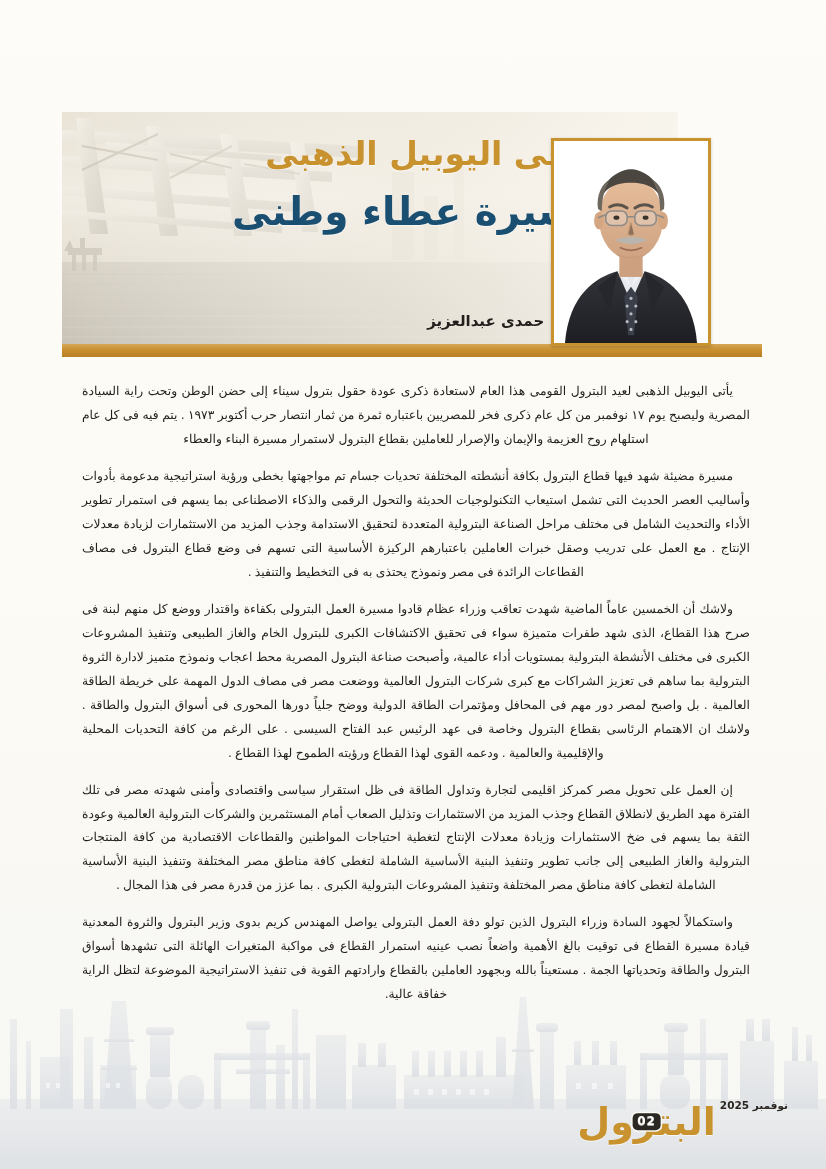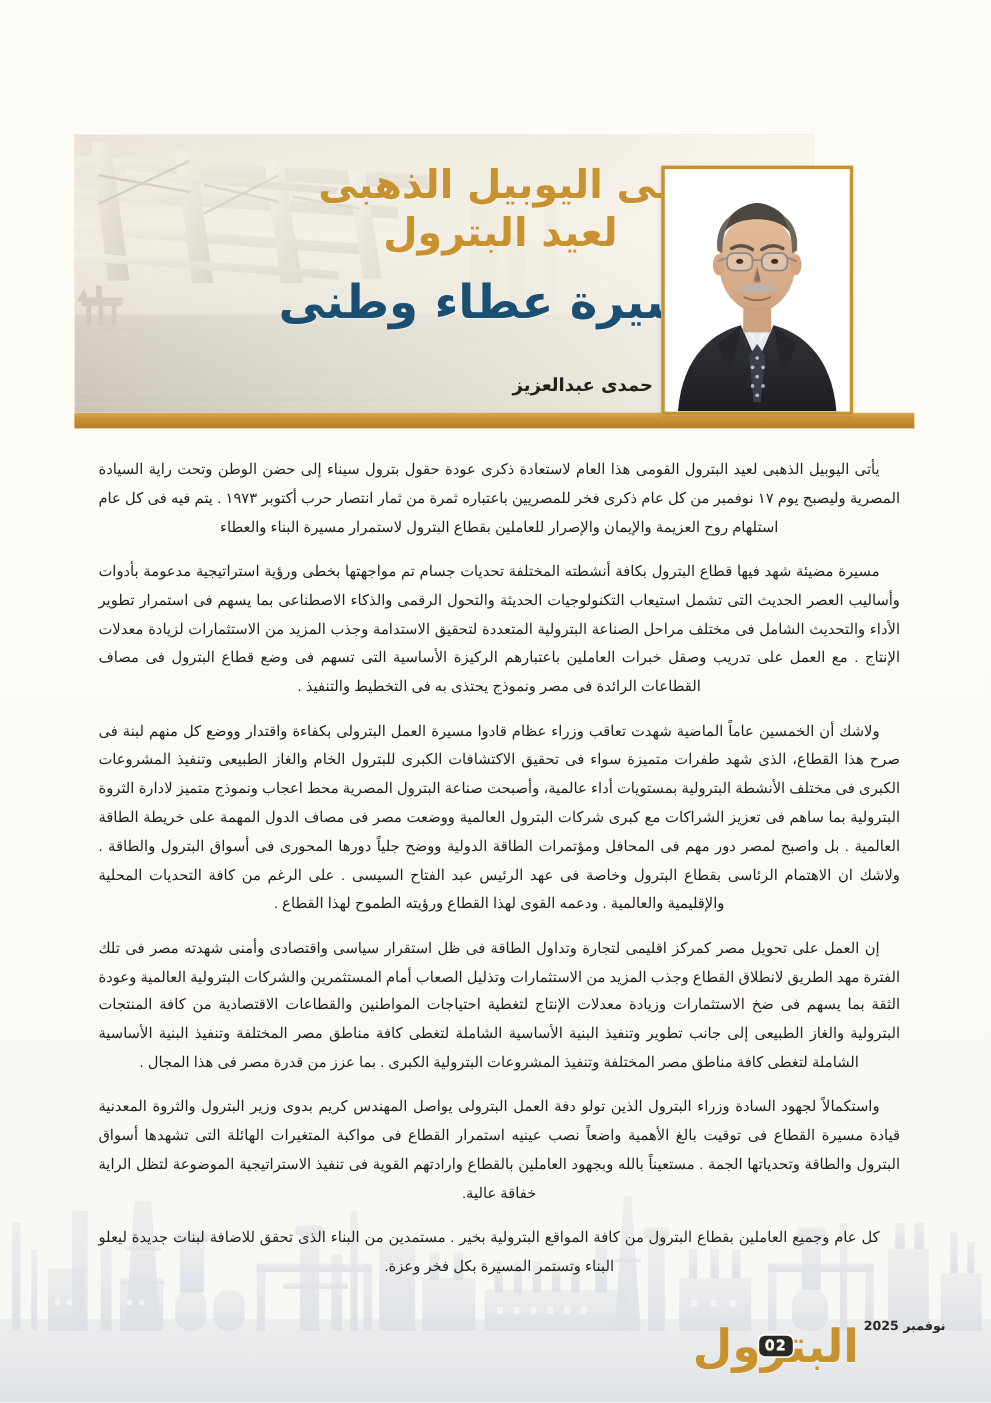--- a/index.html
+++ b/index.html
@@ -364,21 +364,20 @@
         </g>
 
         <rect x="0" y="0" width="616" height="232" fill="url(#whiteFade)"></rect>
       </svg>
     </div>
 
     <div class="banner-bar"></div>
 
     <div class="headline">
       <div class="hl-line hl-1">فى اليوبيل الذهبى</div>
-      <div class="hl-line hl-2">لعيد البترول</div>
       <div class="hl-line hl-3">مسيرة عطاء وطنى</div>
     </div>
 
     <div class="byline">
       <span class="byline-quote">❞</span>
       <span class="byline-text">بقلم: حمدى عبدالعزيز</span>
     </div>
   </div>
 
   <div class="portrait">
@@ -451,21 +450,20 @@
       <path d="M64 116 q16 7 32 0 q-16 10 -32 0 Z" fill="#bf9474" opacity="0.45"></path>
     </svg>
   </div>
 
   <div class="article">
     <p>يأتى اليوبيل الذهبى لعيد البترول القومى هذا العام لاستعادة ذكرى عودة حقول بترول سيناء إلى حضن الوطن وتحت راية السيادة المصرية وليصبح يوم ١٧ نوفمبر من كل عام ذكرى فخر للمصريين باعتباره ثمرة من ثمار انتصار حرب أكتوبر ١٩٧٣ . يتم فيه فى كل عام استلهام روح العزيمة والإيمان والإصرار للعاملين بقطاع البترول لاستمرار مسيرة البناء والعطاء</p>
     <p>مسيرة مضيئة شهد فيها قطاع البترول بكافة أنشطته المختلفة تحديات جسام تم مواجهتها بخطى ورؤية استراتيجية مدعومة بأدوات وأساليب العصر الحديث التى تشمل استيعاب التكنولوجيات الحديثة والتحول الرقمى والذكاء الاصطناعى بما يسهم فى استمرار تطوير الأداء والتحديث الشامل فى مختلف مراحل الصناعة البترولية المتعددة لتحقيق الاستدامة وجذب المزيد من الاستثمارات لزيادة معدلات الإنتاج . مع العمل على تدريب وصقل خبرات العاملين باعتبارهم الركيزة الأساسية التى تسهم فى وضع قطاع البترول فى مصاف القطاعات الرائدة فى مصر ونموذج يحتذى به فى التخطيط والتنفيذ .</p>
     <p>ولاشك أن الخمسين عاماً الماضية شهدت تعاقب وزراء عظام قادوا مسيرة العمل البترولى بكفاءة واقتدار ووضع كل منهم لبنة فى صرح هذا القطاع، الذى شهد طفرات متميزة سواء فى تحقيق الاكتشافات الكبرى للبترول الخام والغاز الطبيعى وتنفيذ المشروعات الكبرى فى مختلف الأنشطة البترولية بمستويات أداء عالمية، وأصبحت صناعة البترول المصرية محط اعجاب ونموذج متميز لادارة الثروة البترولية بما ساهم فى تعزيز الشراكات مع كبرى شركات البترول العالمية ووضعت مصر فى مصاف الدول المهمة على خريطة الطاقة العالمية . بل واصبح لمصر دور مهم فى المحافل ومؤتمرات الطاقة الدولية ووضح جلياً دورها المحورى فى أسواق البترول والطاقة . ولاشك ان الاهتمام الرئاسى بقطاع البترول وخاصة فى عهد الرئيس عبد الفتاح السيسى . على الرغم من كافة التحديات المحلية والإقليمية والعالمية . ودعمه القوى لهذا القطاع ورؤيته الطموح لهذا القطاع .</p>
     <p>إن العمل على تحويل مصر كمركز اقليمى لتجارة وتداول الطاقة فى ظل استقرار سياسى واقتصادى وأمنى شهدته مصر فى تلك الفترة مهد الطريق لانطلاق القطاع وجذب المزيد من الاستثمارات وتذليل الصعاب أمام المستثمرين والشركات البترولية العالمية وعودة الثقة بما يسهم فى ضخ الاستثمارات وزيادة معدلات الإنتاج لتغطية احتياجات المواطنين والقطاعات الاقتصادية من كافة المنتجات البترولية والغاز الطبيعى إلى جانب تطوير وتنفيذ البنية الأساسية الشاملة لتغطى كافة مناطق مصر المختلفة وتنفيذ البنية الأساسية الشاملة لتغطى كافة مناطق مصر المختلفة وتنفيذ المشروعات البترولية الكبرى . بما عزز من قدرة مصر فى هذا المجال .</p>
     <p>واستكمالاً لجهود السادة وزراء البترول الذين تولو دفة العمل البترولى يواصل المهندس كريم بدوى وزير البترول والثروة المعدنية قيادة مسيرة القطاع فى توقيت بالغ الأهمية واضعاً نصب عينيه استمرار القطاع فى مواكبة المتغيرات الهائلة التى تشهدها أسواق البترول والطاقة وتحدياتها الجمة . مستعيناً بالله وبجهود العاملين بالقطاع وارادتهم القوية فى تنفيذ الاستراتيجية الموضوعة لتظل الراية خفاقة عالية.</p>
-    <p>كل عام وجميع العاملين بقطاع البترول من كافة المواقع البترولية بخير . مستمدين من البناء الذى تحقق للاضافة لبنات جديدة ليعلو البناء وتستمر المسيرة بكل فخر وعزة.</p>
   </div>
 
   <div class="footer">
     <div class="footer-logo-group">
       <span class="footer-date">نوفمبر 2025</span>
       <span class="footer-logo">
         البترول<span class="page-badge">02</span>
       </span>
     </div>
   </div>

